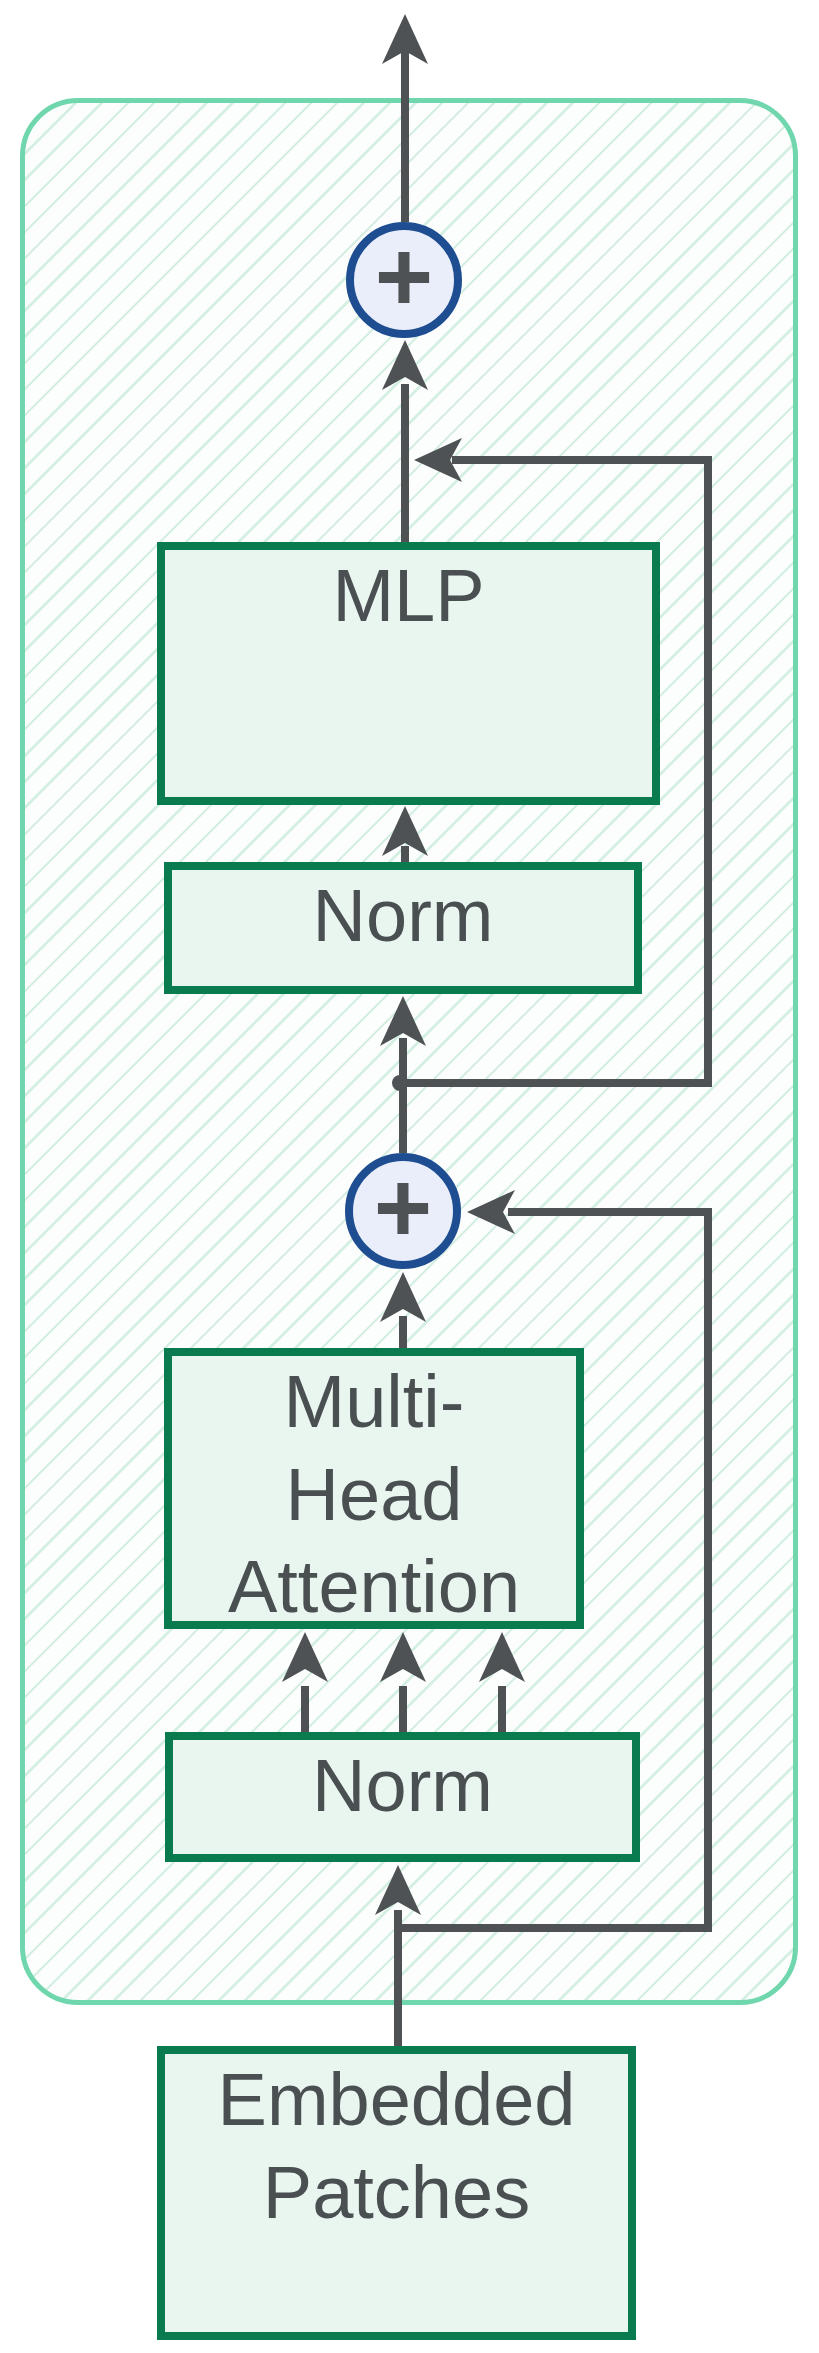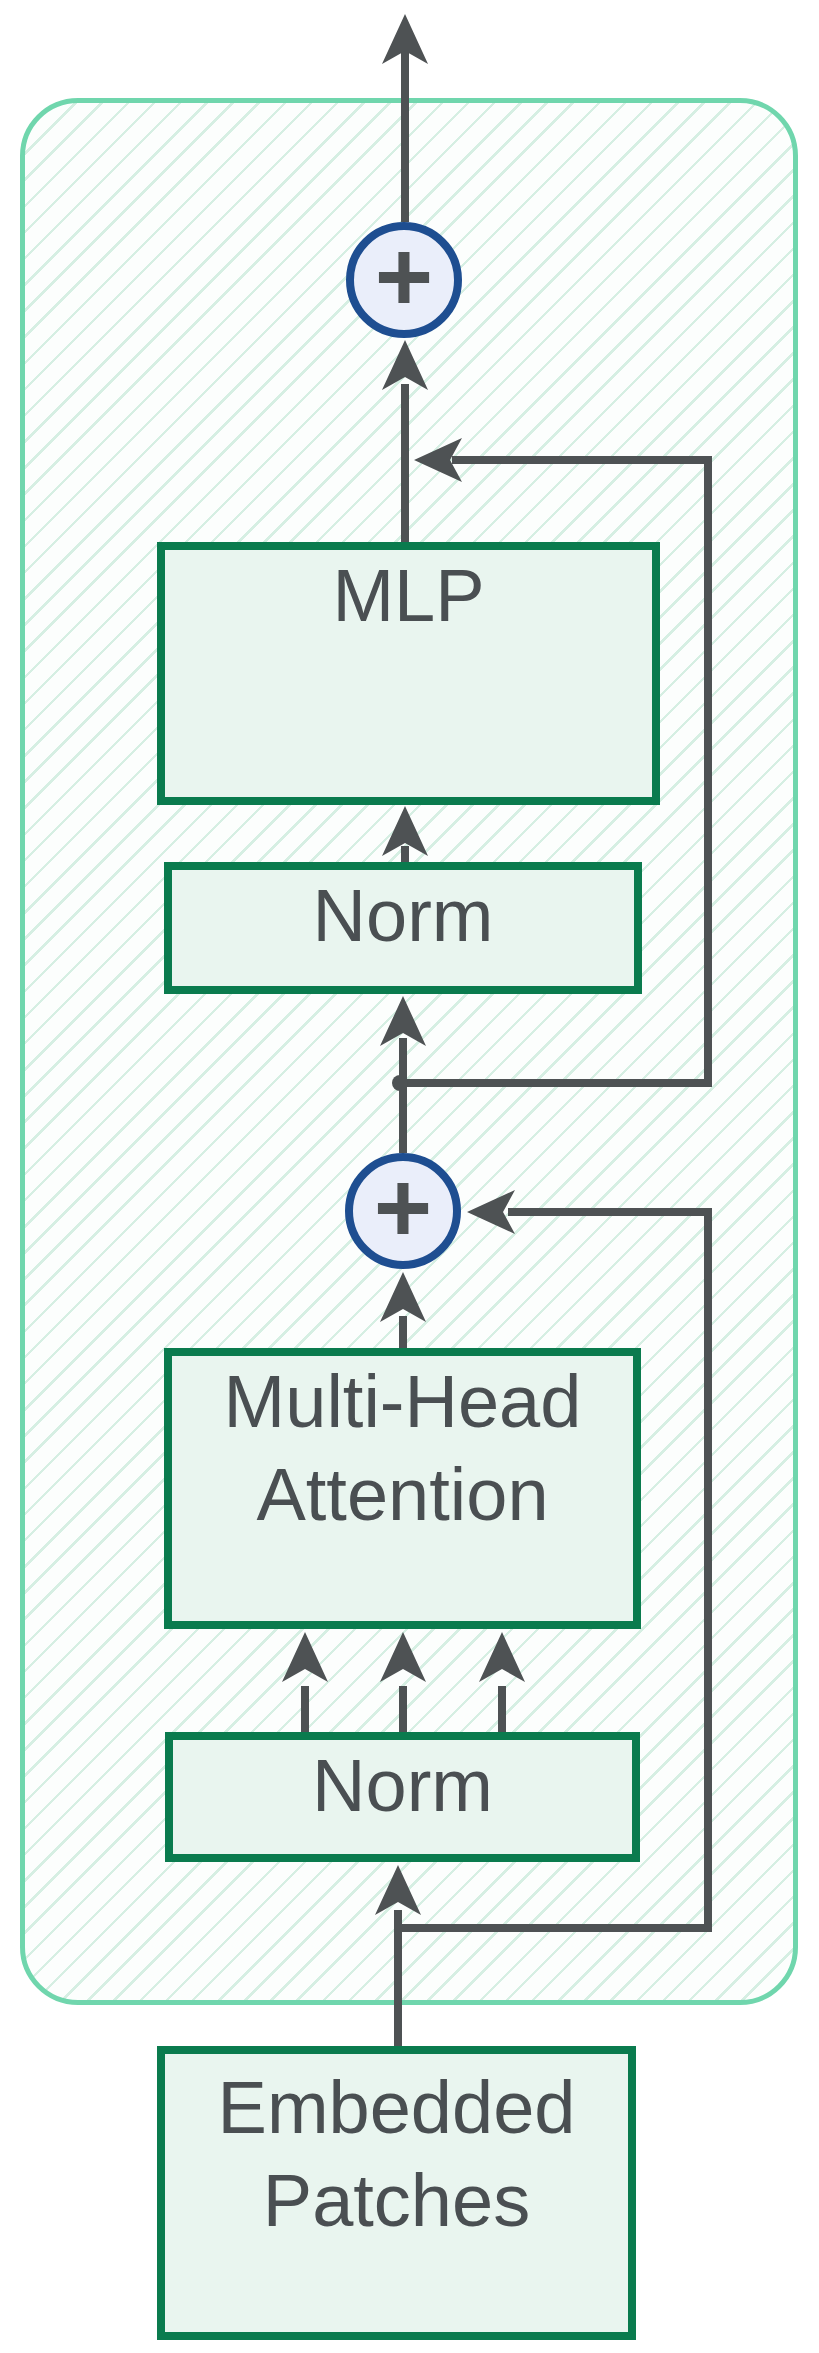--- a/index.html
+++ b/index.html
@@ -113,29 +113,29 @@
   </svg>
 
   <div class="node" style="left:157px;top:542px;width:503px;height:263px;">
     <span>MLP</span>
   </div>
 
   <div class="node" style="left:164px;top:862px;width:478px;height:132px;">
     <span>Norm</span>
   </div>
 
-  <div class="node" style="left:164px;top:1348px;width:477px;height:281px;padding:0 30px;">
+  <div class="node" style="left:164px;top:1348px;width:420px;height:281px;padding:0 30px;">
     <span>Multi-Head Attention</span>
   </div>
 
   <div class="node" style="left:165px;top:1732px;width:475px;height:130px;">
     <span>Norm</span>
   </div>
 
-  <div class="node" style="left:157px;top:2046px;width:479px;height:294px;padding:8px 60px;">
+  <div class="node" style="left:157px;top:2046px;width:479px;height:294px;padding:0 60px;">
     <span>Embedded Patches</span>
   </div>
 
   <div class="adder" style="left:346px;top:222px;">
     <span>+</span>
   </div>
 
   <div class="adder" style="left:345px;top:1153px;">
     <span>+</span>
   </div>

